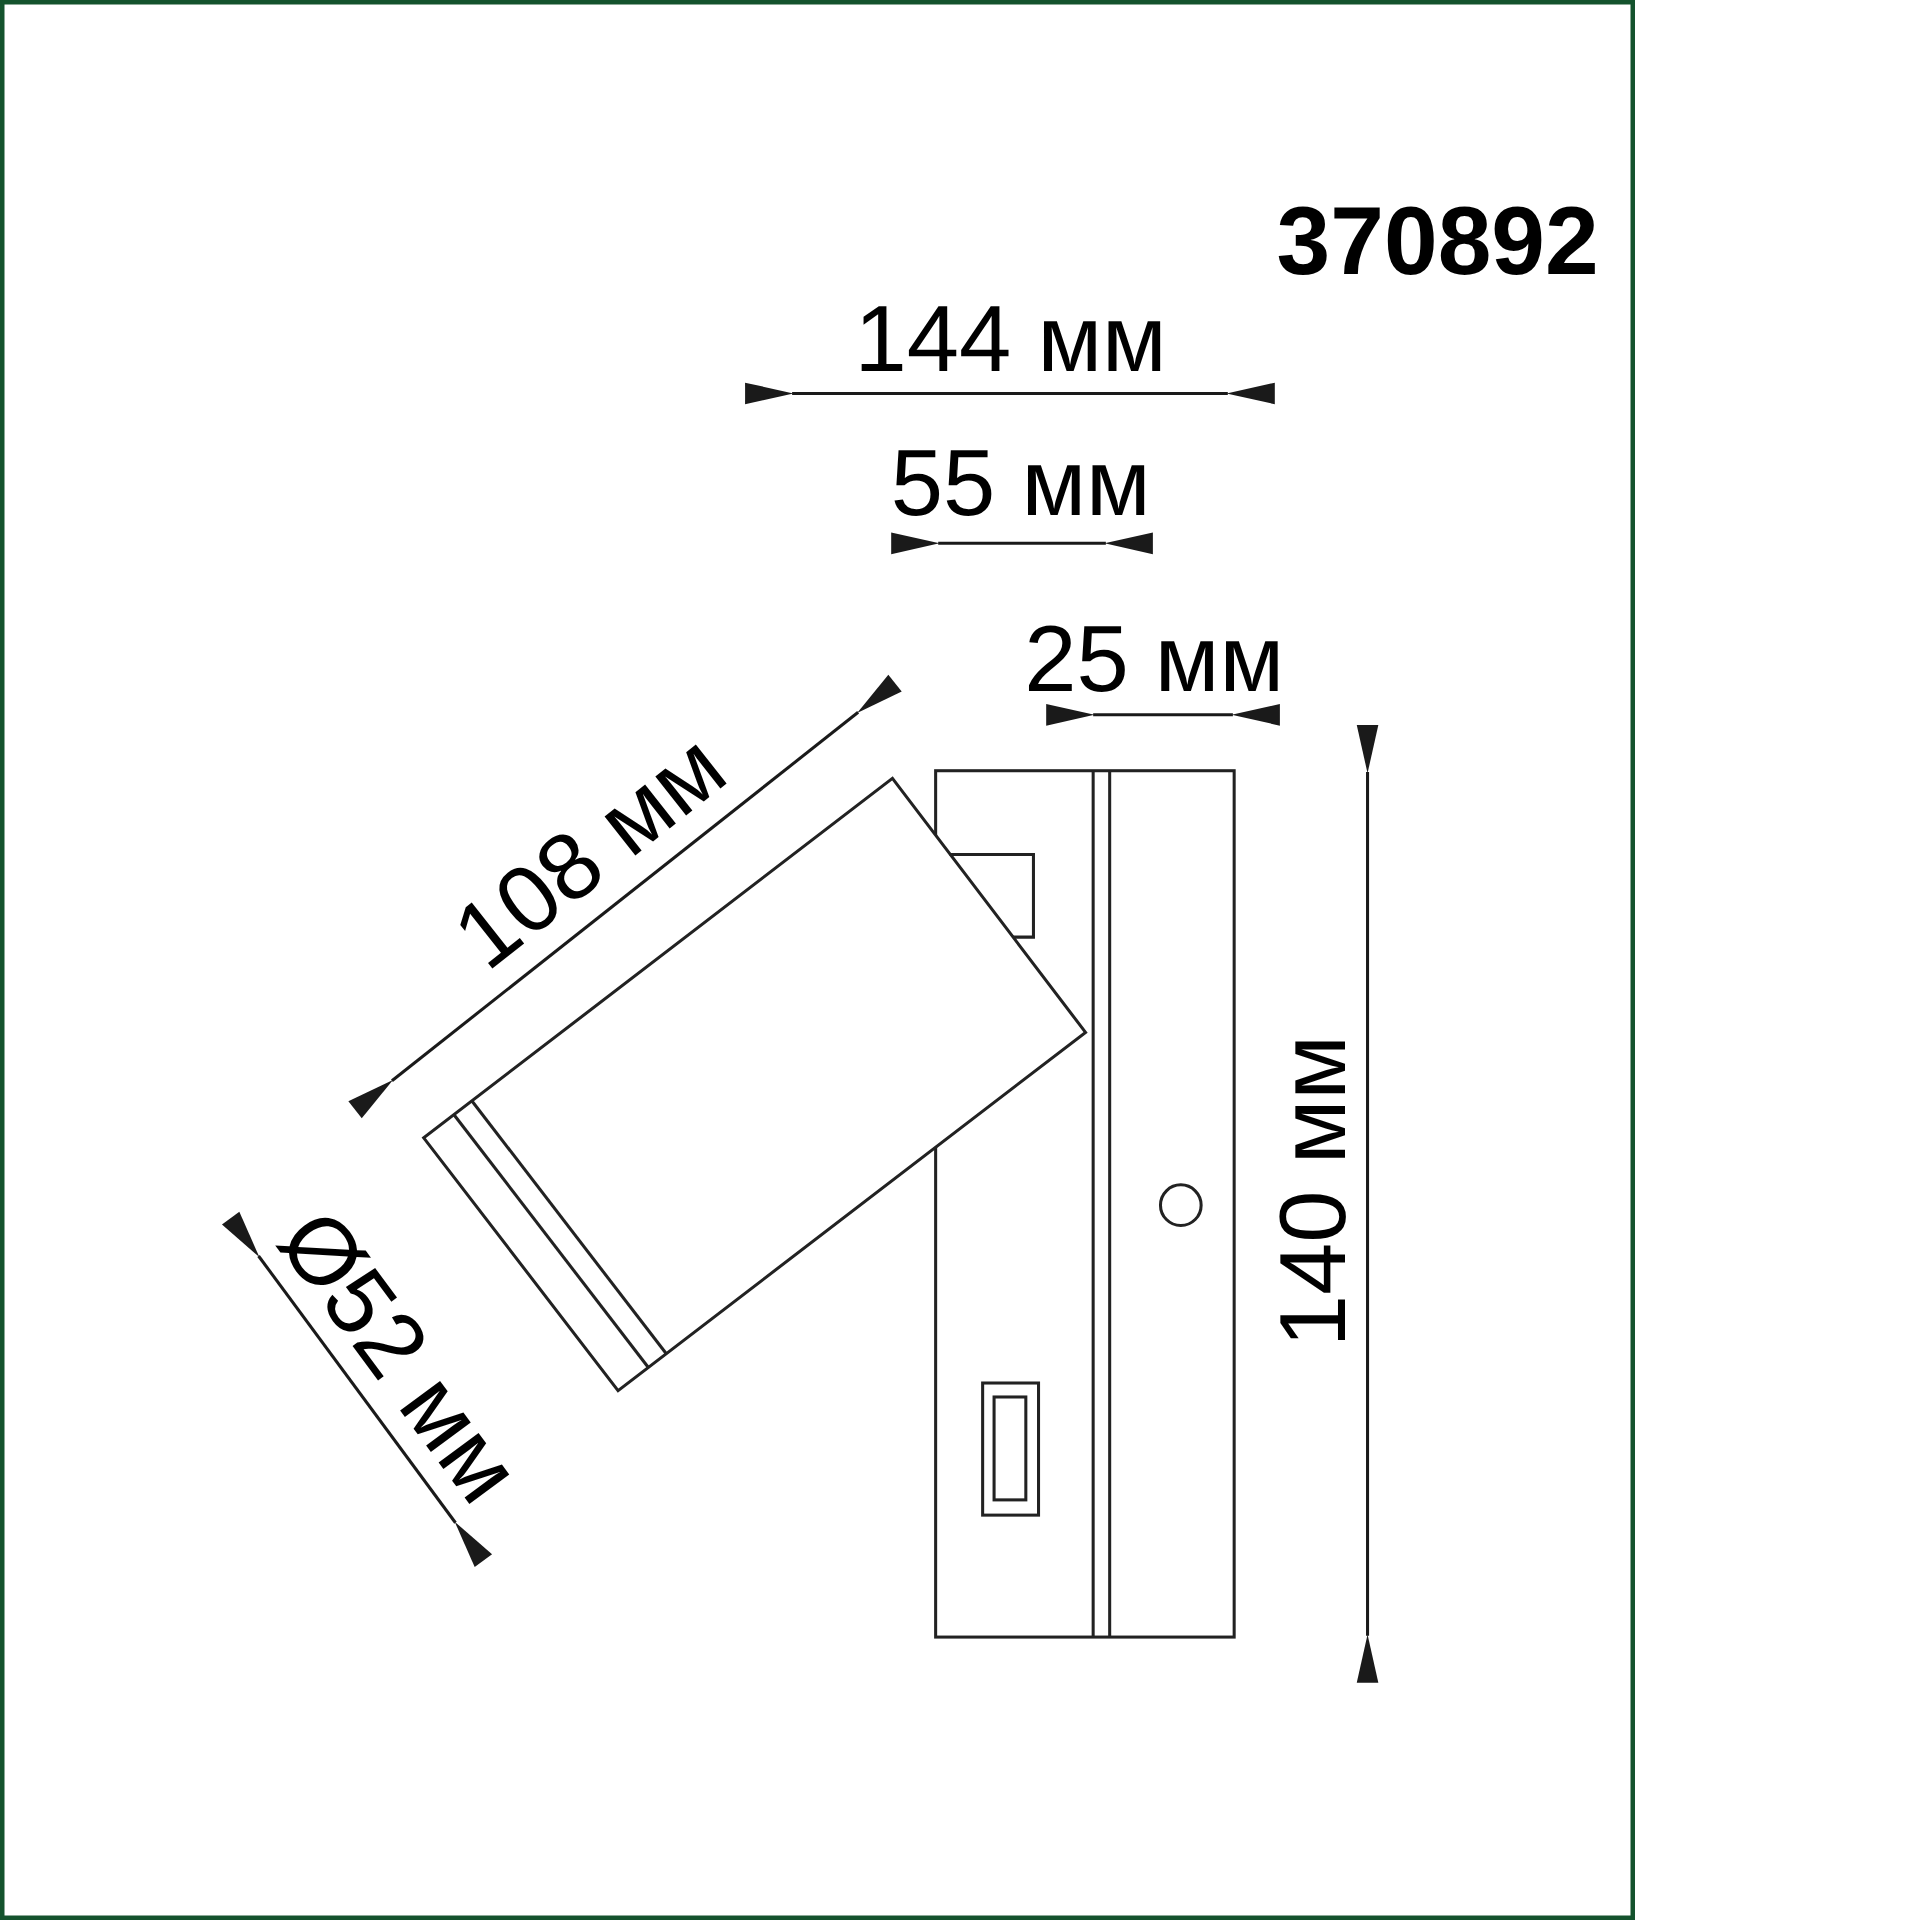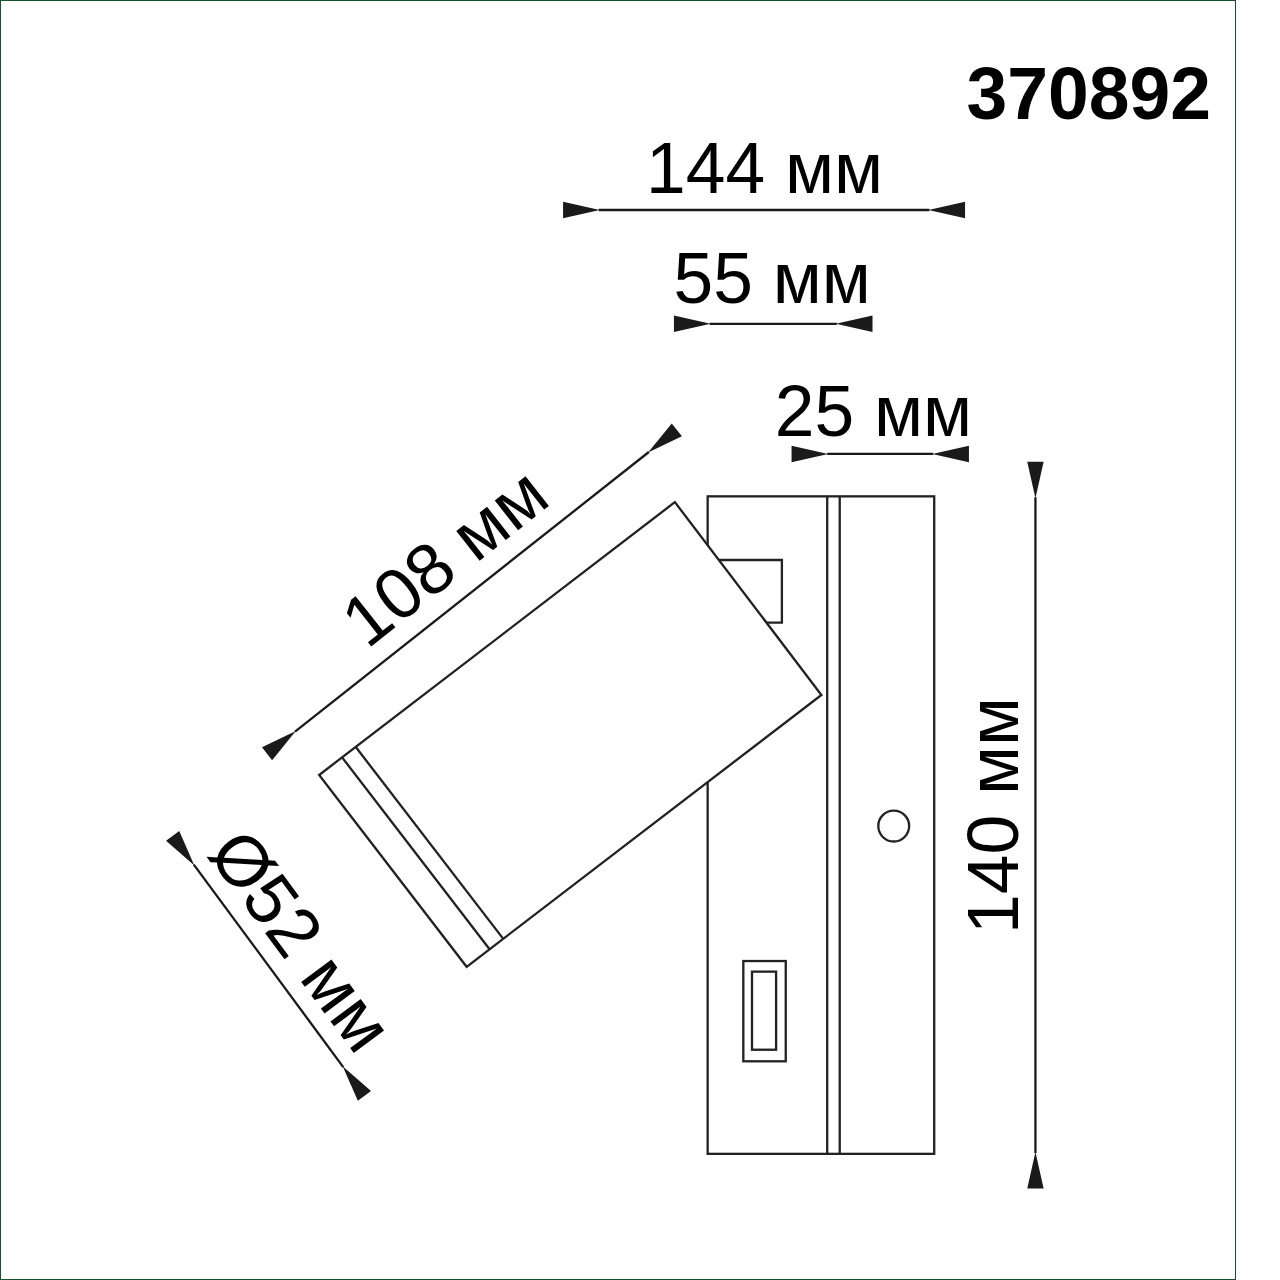--- a/index.html
+++ b/index.html
@@ -2,24 +2,24 @@
 <html><head>
 <meta charset="utf-8">
 <style>
   html, body {
     margin: 0;
     padding: 0;
     background: #ffffff;
   }
   .page {
     position: relative;
-    width: 1236px;
+    width: 1090px;
     height: 1280px;
     box-sizing: border-box;
-    border: 1px solid #14532d;
+    border: 3px solid #14532d;
     background: #ffffff;
     font-family: "Liberation Sans", sans-serif;
   }
   .page svg {
     display: block;
     width: 100%;
     height: 100%;
   }
   .dim-text {
     font-family: "Liberation Sans", sans-serif;

